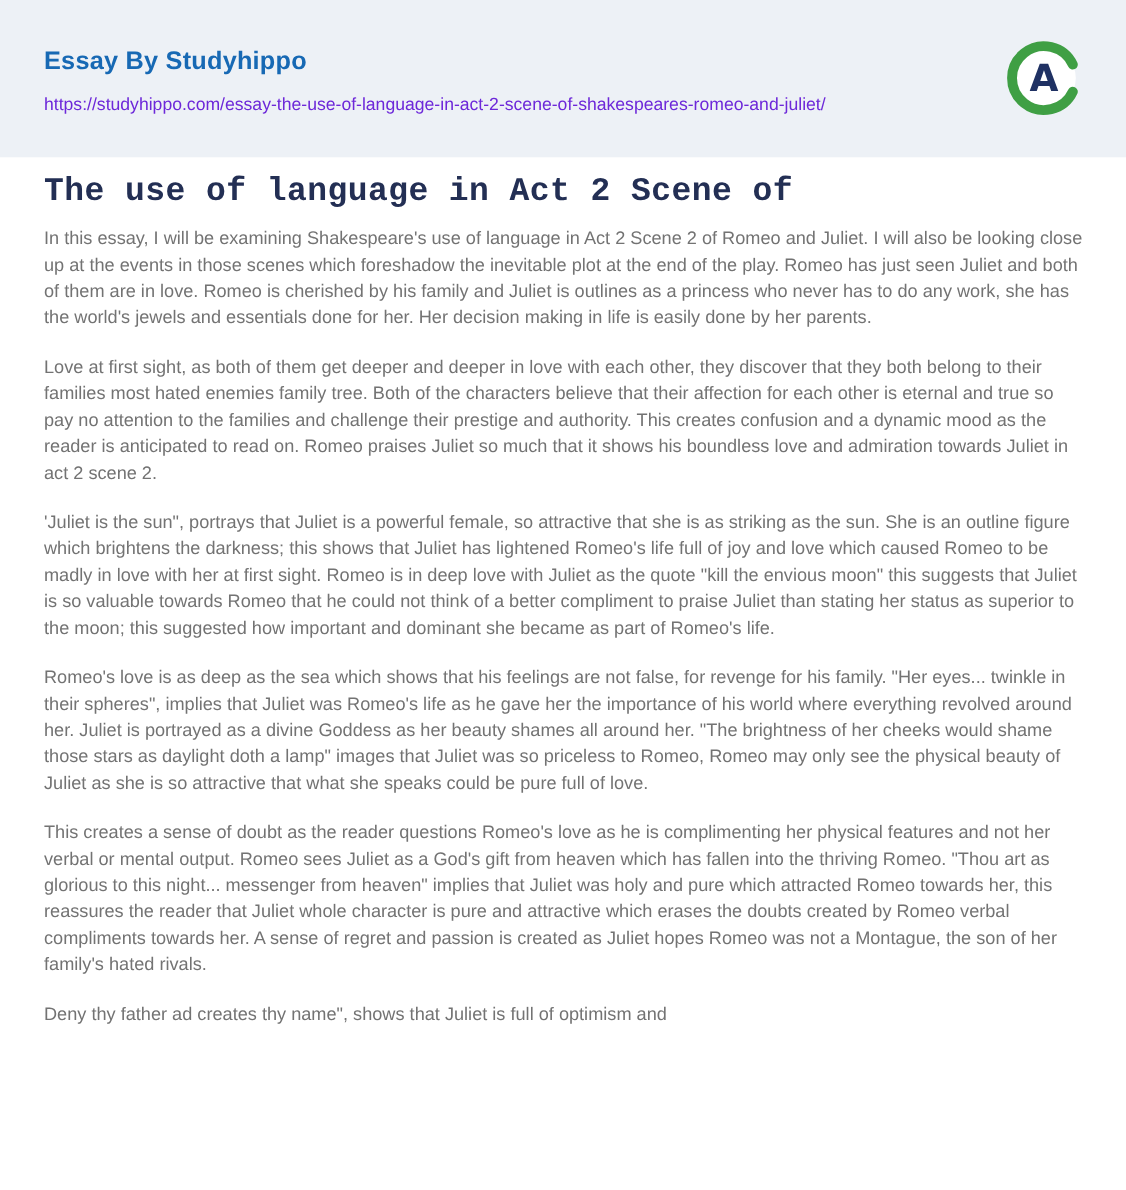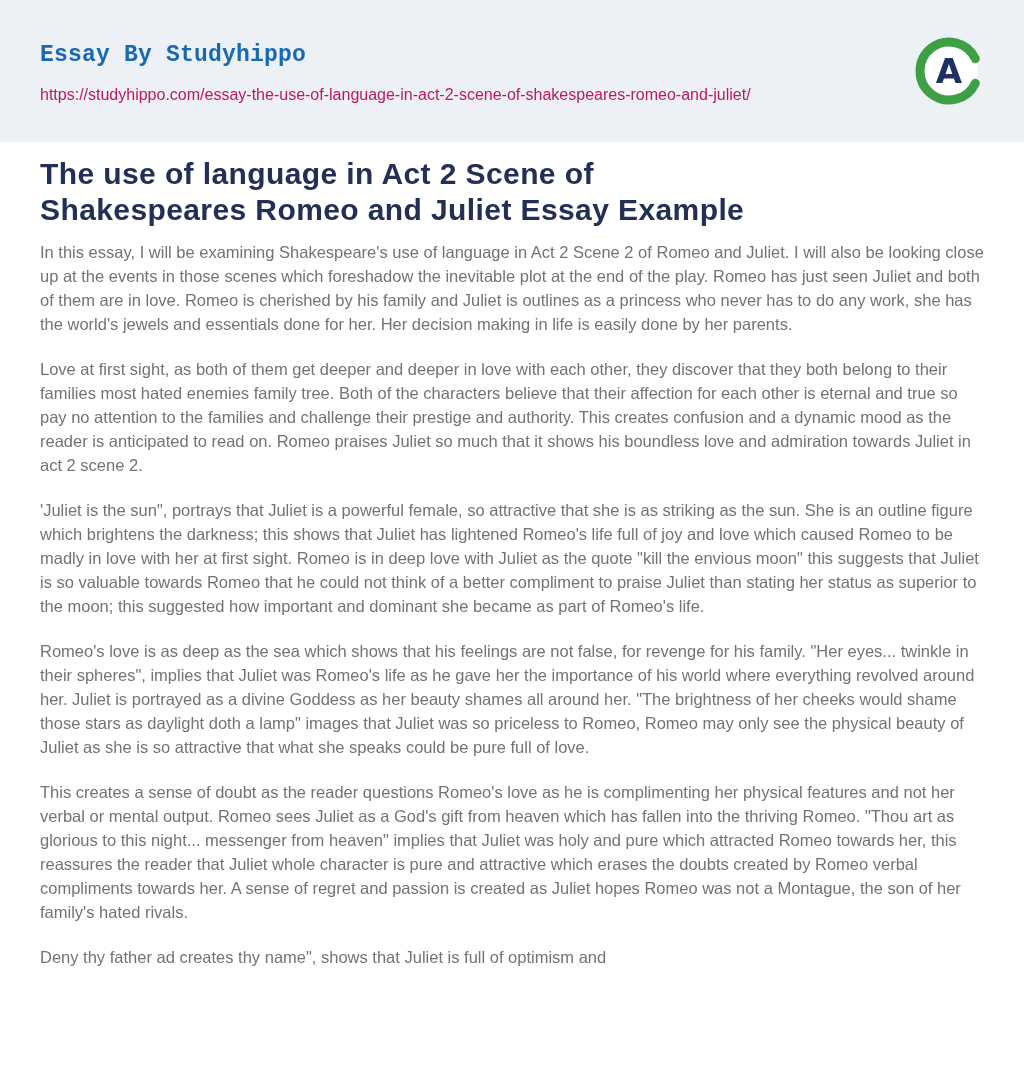--- a/index.html
+++ b/index.html
@@ -11,29 +11,29 @@
     background: #ffffff;
     font-family: "Liberation Sans", sans-serif;
   }
   .header {
     background: #edf1f6;
     padding: 42px 40px 34px 40px;
     position: relative;
   }
   .site-title {
     color: #1769b4;
-    font-family: Liberation Mono, monospace;
+    font-family: Liberation Sans, sans-serif;
     font-size: 23px;
     font-weight: 700;
     letter-spacing: 0.2px;
   }
   .site-url {
     display: block;
     margin-top: 14px;
-    color: #be185d;
+    color: #6d28d9;
     font-size: 16px;
     line-height: 26px;
     max-width: 750px;
     overflow-wrap: anywhere;
     word-break: break-all;
     text-decoration: none;
     cursor: pointer;
   }
   .logo {
     position: absolute;
@@ -41,21 +41,21 @@
     right: 40px;
     width: 70px;
     height: 70px;
   }
   .main {
     padding: 14px 40px 0 40px;
   }
   h1.article-title {
     margin: 0 0 12px 0;
     color: #232f54;
-    font-family: Liberation Sans, sans-serif;
+    font-family: Liberation Mono, monospace;
     font-size: 30px;
     line-height: 36px;
     font-weight: 700;
     letter-spacing: 0.4px;
   }
   h1.article-title span { display: block; }
   .para {
     margin: 0 0 21px 0;
     color: #737373;
     font-size: 16.5px;
@@ -73,21 +73,20 @@
       <circle cx="35" cy="35" r="29" fill="#ffffff"></circle>
       <path d="M 61.3 22.7 A 29 29 0 1 0 61.3 47.3" fill="none" stroke="#3f9f44" stroke-width="9" stroke-linecap="round"></path>
       <text x="35" y="47" text-anchor="middle" font-family="DejaVu Sans, sans-serif" font-size="34" font-weight="bold" fill="#1f3163">A</text>
     </svg>
   </div>
 </div>
 
 <div class="main">
   <h1 class="article-title">
     <span>The use of language in Act 2 Scene of</span>
-    <span>Shakespeares Romeo and Juliet Essay Example</span>
   </h1>
   <div>
       <p class="para">In this essay, I will be examining Shakespeare's use of language in Act 2 Scene 2 of Romeo and Juliet. I will also be looking close up at the events in those scenes which foreshadow the inevitable plot at the end of the play. Romeo has just seen Juliet and both of them are in love. Romeo is cherished by his family and Juliet is outlines as a princess who never has to do any work, she has the world's jewels and essentials done for her. Her decision making in life is easily done by her parents.</p>
       <p class="para">Love at first sight, as both of them get deeper and deeper in love with each other, they discover that they both belong to their families most hated enemies family tree. Both of the characters believe that their affection for each other is eternal and true so pay no attention to the families and challenge their prestige and authority. This creates confusion and a dynamic mood as the reader is anticipated to read on. Romeo praises Juliet so much that it shows his boundless love and admiration towards Juliet in act 2 scene 2.</p>
       <p class="para">'Juliet is the sun", portrays that Juliet is a powerful female, so attractive that she is as striking as the sun. She is an outline figure which brightens the darkness; this shows that Juliet has lightened Romeo's life full of joy and love which caused Romeo to be madly in love with her at first sight. Romeo is in deep love with Juliet as the quote "kill the envious moon" this suggests that Juliet is so valuable towards Romeo that he could not think of a better compliment to praise Juliet than stating her status as superior to the moon; this suggested how important and dominant she became as part of Romeo's life.</p>
       <p class="para">Romeo's love is as deep as the sea which shows that his feelings are not false, for revenge for his family. "Her eyes... twinkle in their spheres", implies that Juliet was Romeo's life as he gave her the importance of his world where everything revolved around her. Juliet is portrayed as a divine Goddess as her beauty shames all around her. "The brightness of her cheeks would shame those stars as daylight doth a lamp" images that Juliet was so priceless to Romeo, Romeo may only see the physical beauty of Juliet as she is so attractive that what she speaks could be pure full of love.</p>
       <p class="para">This creates a sense of doubt as the reader questions Romeo's love as he is complimenting her physical features and not her verbal or mental output. Romeo sees Juliet as a God's gift from heaven which has fallen into the thriving Romeo. "Thou art as glorious to this night... messenger from heaven" implies that Juliet was holy and pure which attracted Romeo towards her, this reassures the reader that Juliet whole character is pure and attractive which erases the doubts created by Romeo verbal compliments towards her. A sense of regret and passion is created as Juliet hopes Romeo was not a Montague, the son of her family's hated rivals.</p>
       <p class="para">Deny thy father ad creates thy name", shows that Juliet is full of optimism and</p>
     </div>
 </div>

